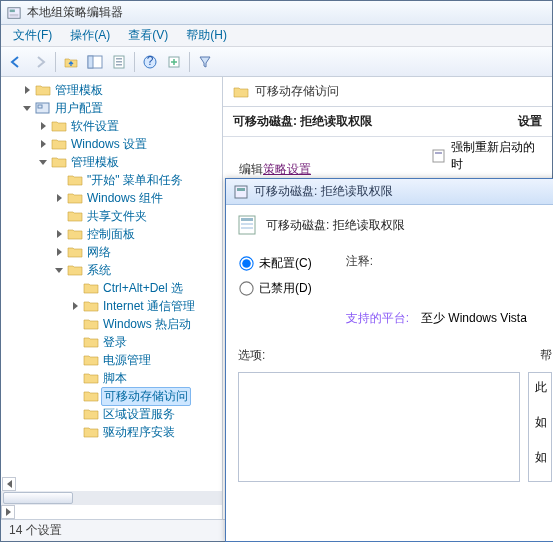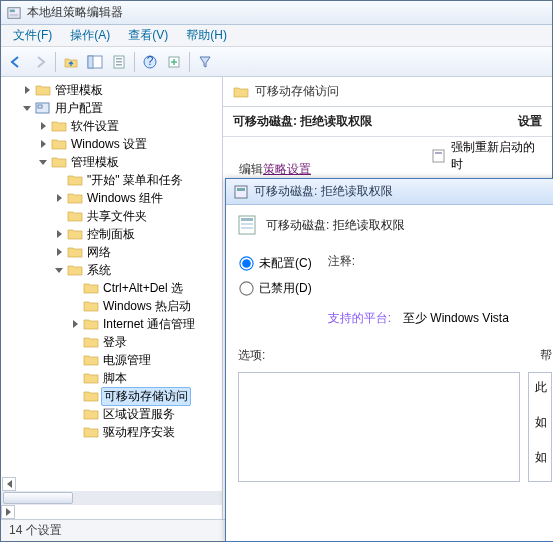--- a/index.html
+++ b/index.html
@@ -16,42 +16,42 @@
 
 .body { flex:1; display:flex; position:relative; overflow:hidden;}
 .tree-pane { width:222px; border-right:1px solid #c7cfdb; display:flex; flex-direction:column; overflow:hidden;}
 .tree-scroll { flex:1; overflow:auto; padding:4px 0 4px 2px; }
 .tree ul { list-style:none; padding-left:16px; }
 .tree li { white-space:nowrap; }
 .node { display:flex; align-items:center; height:18px; padding:1px 2px; gap:2px; }
 .node .exp { width:12px; height:12px; display:flex; align-items:center; justify-content:center; color:#6a6a6a; font-size:10px; cursor:pointer;}
 .node .exp.none { visibility:hidden;}
 .node .nicon { width:16px; height:14px; display:flex; align-items:center; justify-content:center;}
-.node .nlabel { padding:0 2px; color:#000000;text-align:right;}
+.node .nlabel { padding:0 2px; color:#0369a1;text-align:right;}
 .node.sel .nlabel { background:#cde6ff; border:1px solid #7fb7f0; border-radius:2px; padding:0 2px;}
 .statusbar { height:22px; border-top:1px solid #c7cfdb; background:#f3f5f9; display:flex; align-items:center; padding:0 8px; color:#444;}
 
 .content-pane { flex:1; position:relative; display:flex; flex-direction:column; overflow:hidden;}
 .content-head { padding:6px 10px 4px 10px; display:flex; align-items:center; gap:6px; }
 .content-head .fold { width:16px; height:14px;}
 .content-head .ctitle { color:#333; }
 .content-sub { padding:6px 10px 6px 10px; font-weight:bold; color:#222; display:flex; justify-content:space-between; border-bottom:1px solid #d8dde6;}
 .content-links { padding:6px 10px; color:#333;}
 .content-links a { color:#701a75; text-decoration:underline; cursor:pointer;}
 .listrow { display:flex; align-items:center; padding:2px 6px; gap:6px; margin:0 6px;}
 .triangle { width:0;height:0;border-left:4px solid transparent;border-right:4px solid transparent;border-top:5px solid #666;}
 .triangler { width:0;height:0;border-top:4px solid transparent;border-bottom:4px solid transparent;border-left:5px solid #666;}
 
 
 .dialog { position:absolute; left:225px; top:178px; width:340px; height:364px; border:1px solid #4a79b8; background:#f0f3f8; box-shadow:0 0 6px rgba(0,0,0,.25); display:flex; flex-direction:column;}
 .dlg-title { height:26px; background:linear-gradient(#ecf3fe,#cfe1f8); border-bottom:1px solid #a9c3e4; display:flex; align-items:center; padding:0 8px; gap:6px; color:#2a3a55;}
 .dlg-body { flex:1; background:#fff; padding:10px 12px 0 12px; overflow:hidden;}
 .dlg-row1 { display:flex; align-items:center; gap:8px; margin-bottom:14px;}
 .dlg-policy-name { color:#222;}
-.dlg-opts { display:flex; gap:6px; }
+.dlg-opts { display:flex; gap:24px; }
 .dlg-left { display:flex; flex-direction:column; gap:8px; padding:6px 0 0 2px;}
 .radio { display:flex; align-items:center; gap:6px;}
 .radio input { transform:scale(1.1);}
 .dlg-right { padding:4px 0 0 10px; display:flex; flex-direction:column; gap:14px;}
 .dlg-right .lbl { color:#444;}
 .plat { display:flex; gap:12px; margin-top:26px;}
 .plat .lbl2 { color:#8b5cf6;}
 .opts-label { margin-top:20px; color:#333;}
 .opt-box { margin-top:8px; height:110px; border:1px solid #b9c3d4; background:#fff; padding:6px;}
 
@@ -284,40 +284,40 @@
                             <span class="nicon">
                               <svg width="16" height="14">
                                 <path class="folder-svg" d="M1 3h5l1 1h8v8H1z"></path>
                               </svg>
                             </span>
                             <span class="nlabel">Ctrl+Alt+Del 选</span>
                           </div>
                         </li>
                       <li>
                           <div class="node">
-                            <span class="exp none"></span>
-                            <span class="nicon">
-                              <svg width="16" height="14">
-                                <path class="folder-svg" d="M1 3h5l1 1h8v8H1z"></path>
-                              </svg>
-                            </span>
-                            <span class="nlabel">Windows 热启动</span>
-                          </div>
-                        </li>
-                      <li>
-                          <div class="node">
                             <span class="exp">
                               <span class="triangler"></span>
                             </span>
                             <span class="nicon">
                               <svg width="16" height="14">
                                 <path class="folder-svg" d="M1 3h5l1 1h8v8H1z"></path>
                               </svg>
                             </span>
                             <span class="nlabel">Internet 通信管理</span>
+                          </div>
+                        </li>
+                      <li>
+                          <div class="node">
+                            <span class="exp none"></span>
+                            <span class="nicon">
+                              <svg width="16" height="14">
+                                <path class="folder-svg" d="M1 3h5l1 1h8v8H1z"></path>
+                              </svg>
+                            </span>
+                            <span class="nlabel">Windows 热启动</span>
                           </div>
                         </li>
                       <li>
                           <div class="node">
                             <span class="exp none"></span>
                             <span class="nicon">
                               <svg width="16" height="14">
                                 <path class="folder-svg" d="M1 3h5l1 1h8v8H1z"></path>
                               </svg>
                             </span>

